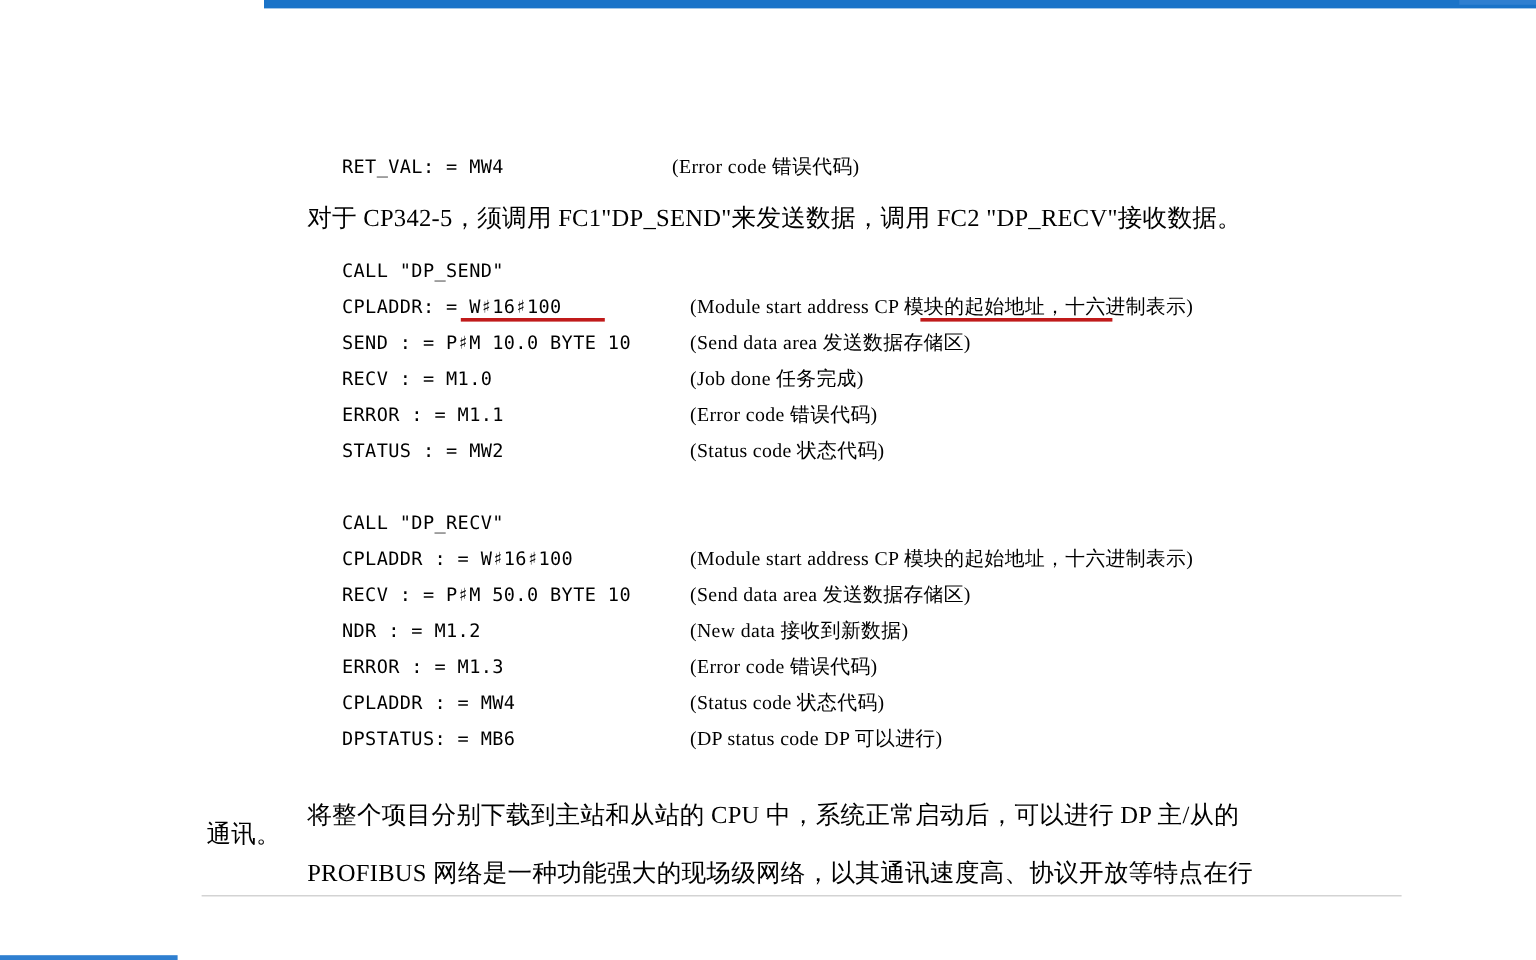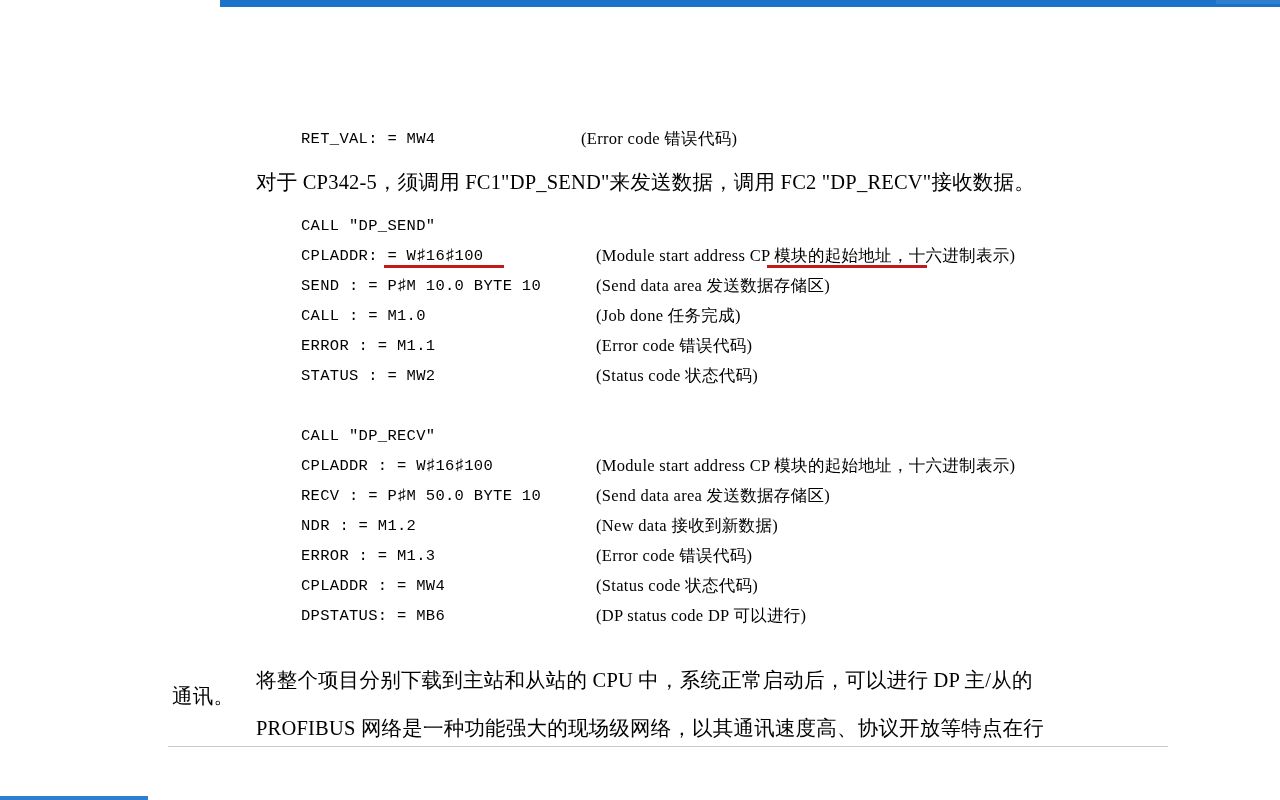--- a/index.html
+++ b/index.html
@@ -67,32 +67,30 @@
     white-space: nowrap;
   }
 
   .code-line {
     position: relative;
     height: 30px;
     line-height: 30px;
   }
   .code-left {
     position: absolute;
-    left: 16px;
+    left: 0;
     top: 0;
-    font-family: Liberation Mono, monospace;
   }
   .code-right {
     position: absolute;
     top: 0;
   }
   .cn {
     font-family: "Liberation Serif", serif;
     font-size: 16.5px;
-    margin-left: 21px;
   }
 
   .para {
     position: absolute;
     font-family: "Liberation Serif", serif;
     font-size: 20.5px;
     line-height: 32px;
     letter-spacing: 0.2px;
     white-space: nowrap;
   }
@@ -138,21 +136,21 @@
     </div>
     <div class="code-line" style="width:900px;text-align:right;">
       <span class="code-left">CPLADDR: = W♯16♯100</span>
       <span class="code-right cn" style="left:290px;">(Module start address CP 模块的起始地址，十六进制表示)</span>
     </div>
     <div class="code-line" style="width:900px;">
       <span class="code-left">SEND  : = P♯M 10.0 BYTE 10</span>
       <span class="code-right cn" style="left:290px;">(Send data area 发送数据存储区)</span>
     </div>
     <div class="code-line" style="width:900px;">
-      <span class="code-left">CALL  : = M1.0</span>
+      <span class="code-left">RECV  : = M1.0</span>
       <span class="code-right cn" style="left:290px;">(Job done 任务完成)</span>
     </div>
     <div class="code-line" style="width:900px;text-align:center;">
       <span class="code-left">ERROR : = M1.1</span>
       <span class="code-right cn" style="left:290px;">(Error code 错误代码)</span>
     </div>
     <div class="code-line" style="width:900px;">
       <span class="code-left">STATUS : = MW2</span>
       <span class="code-right cn" style="left:290px;">(Status code 状态代码)</span>
     </div>

